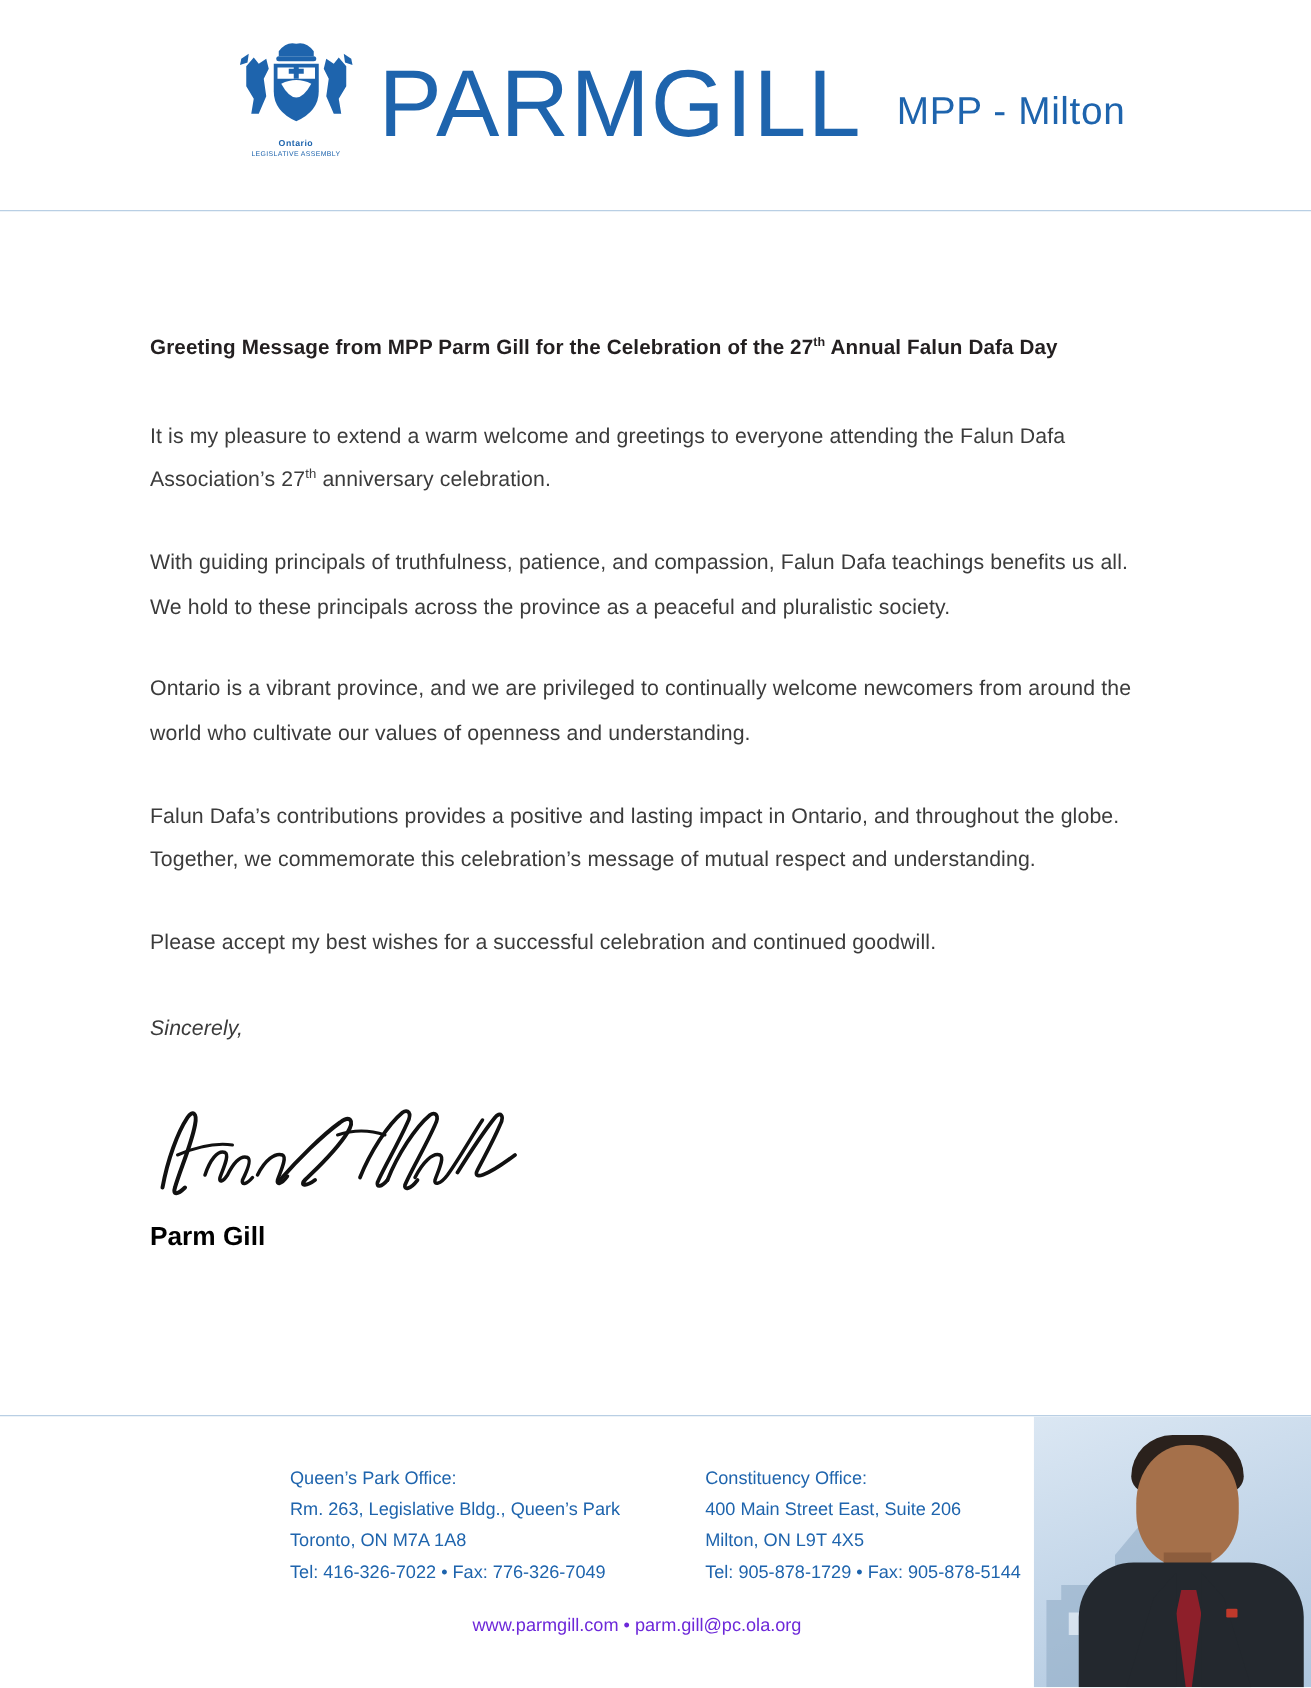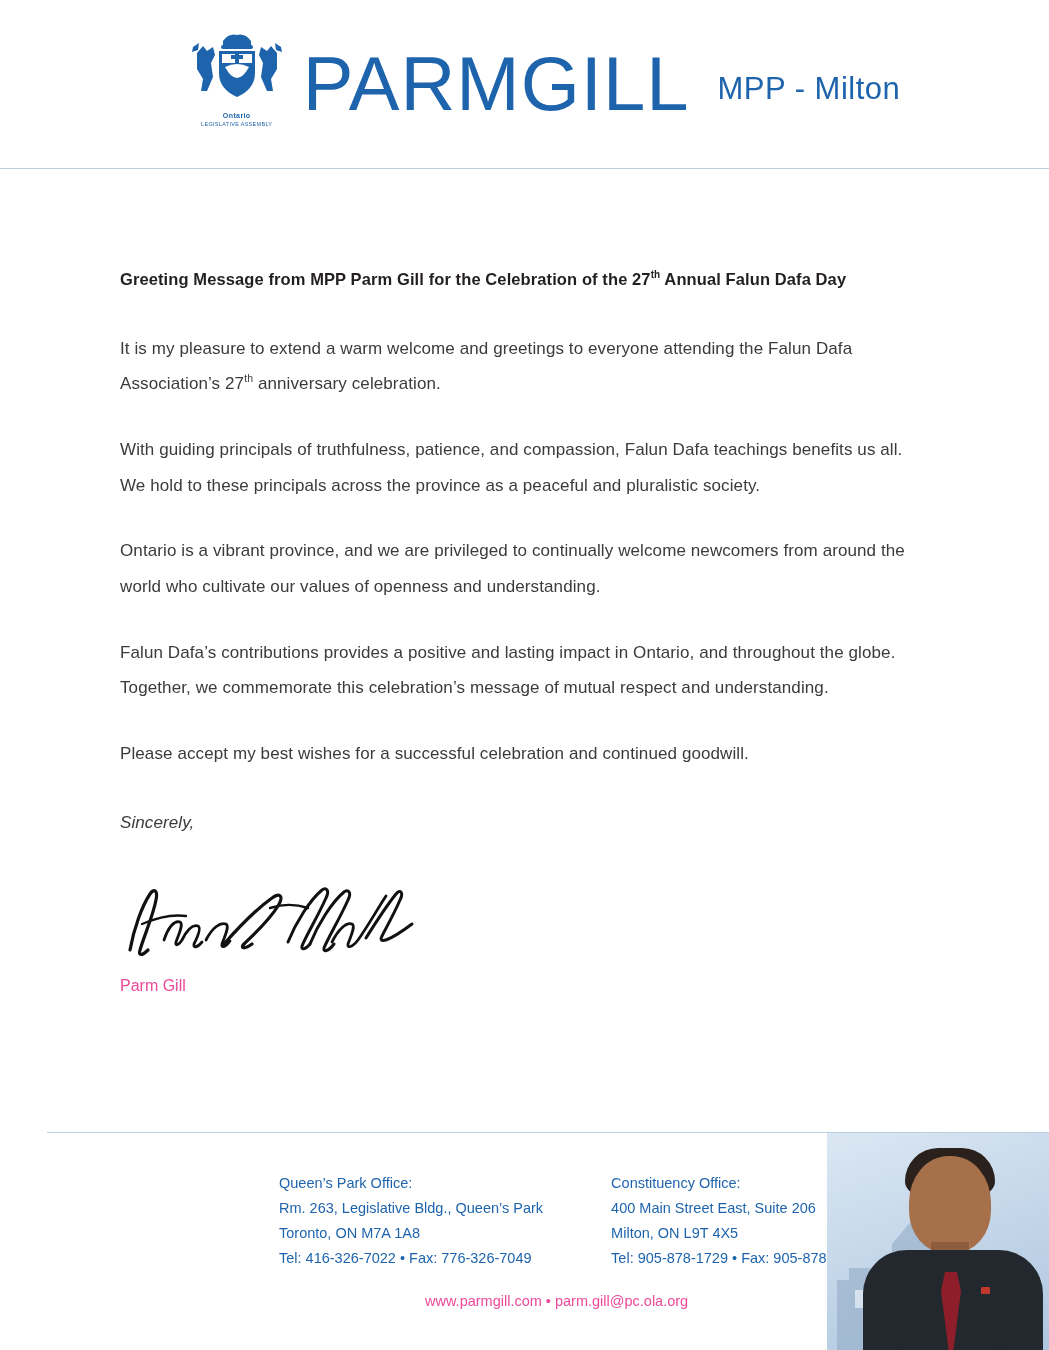--- a/index.html
+++ b/index.html
@@ -105,53 +105,52 @@
   .para.signoff { margin-top: 33px; font-style: italic; }
 
   .signature-block {
     margin-top: 38px;
     position: relative;
     height: 96px;
   }
   .signature-svg { position: absolute; left: 0; top: 0; }
 
   .sig-name {
-    font-size: 16px;
-    color: #ec4899;
-    font-weight: 400;
+    font-size: 21px;
+    color: #000000;
+    font-weight: 700;
     line-height: 1.55;
   }
 
   
   .footer {
     position: absolute;
     left: 0;
     right: 0;
     bottom: 0;
     height: 217px;
     border-top: 1px solid #b9cfe4;
     background: #ffffff;
     overflow: hidden;
-    margin-left: 47px;
   }
   .footer-cols {
     display: flex;
     padding: 38px 0 0 232px;
     gap: 68px;
     color: #1e64ad;
     font-size: 14.5px;
     line-height: 1.72;
     font-family: "Liberation Sans", sans-serif;
   }
   .footer-col-head { font-weight: 400; }
   .footer-web {
     margin-top: 22px;
     text-align: left;
     padding-left: 378px;
-    color: #ec4899;
+    color: #6d28d9;
     font-size: 14.5px;
   }
   .footer-photo {
     position: absolute;
     right: 0;
     bottom: 0;
     width: 222px;
     height: 217px;
     overflow: hidden;
   }

